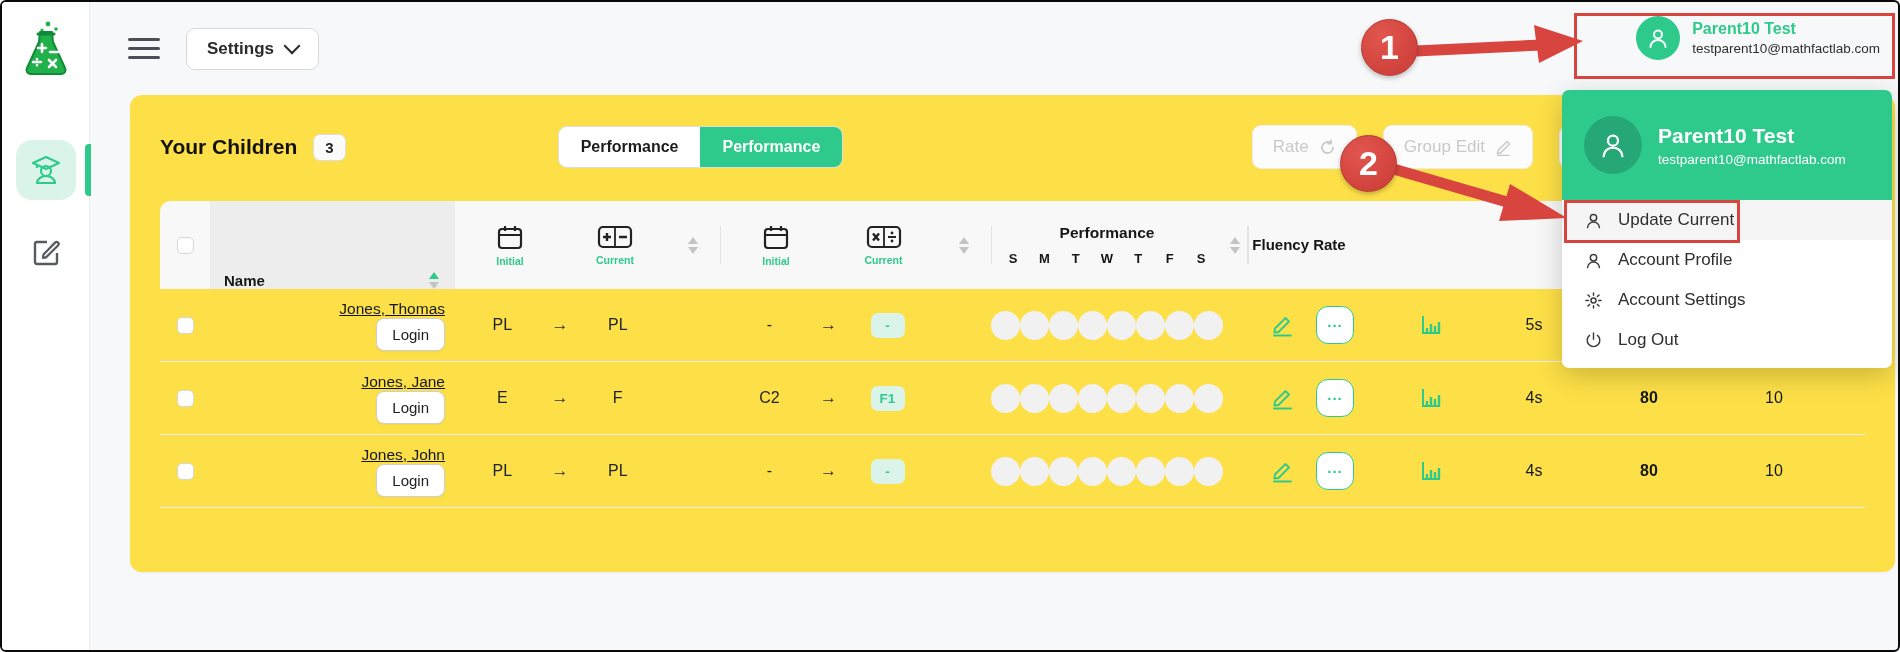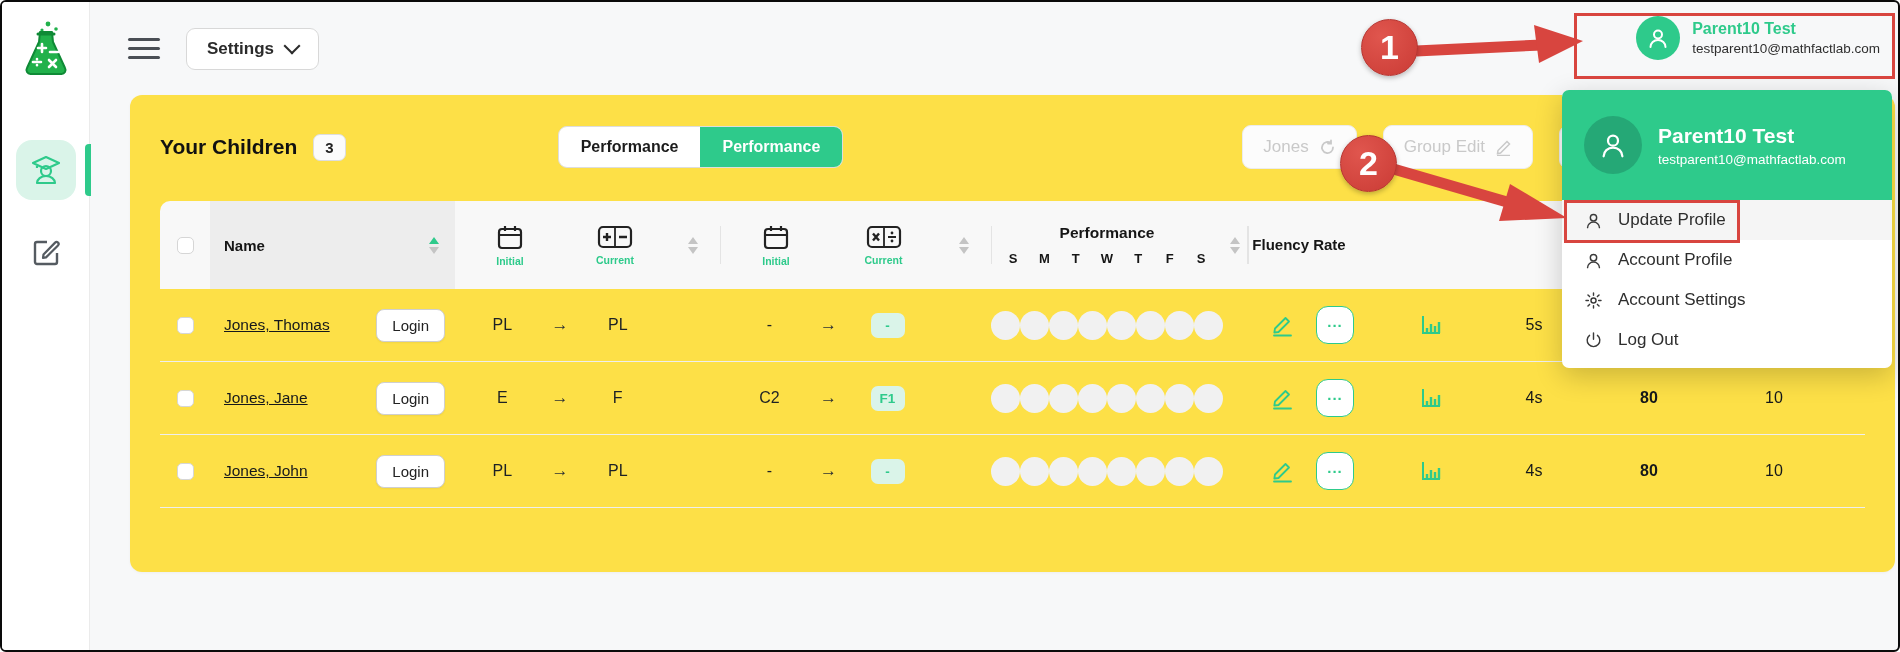--- a/index.html
+++ b/index.html
@@ -49,21 +49,21 @@
   .toggle .opt{padding:11px 22px; font-size:16px; font-weight:700; color:#1c1c1c; cursor:pointer;}
   .toggle .opt.active{background:var(--green); color:#fff;}
   .tool-btns{margin-left:auto; margin-right:248px; display:flex; gap:26px;}
   .gbtn{display:flex; align-items:center; gap:10px; background:#fcfcfc; border:1px solid #ececec;
         border-radius:9px; padding:11px 20px; font-size:17px; color:#c9c9c9; cursor:pointer; white-space:nowrap;}
 
   
   .table{margin:14px 30px 0 30px;}
   .thead{display:flex; height:88px; background:#f8f8f8; border-radius:10px 10px 0 0; align-items:center;}
   .c{display:flex; align-items:center; justify-content:center; flex-direction:column;}
-  .c-check{width:50px;} .c-name{width:245px;} .c-linit{width:110px;} .c-lcur{width:100px;}
+  .c-check{width:50px;} .c-name{width:245px;align-items:flex-end;} .c-linit{width:110px;} .c-lcur{width:100px;}
   .c-lsort{width:55px;} .c-minit{width:110px;} .c-mcur{width:105px;} .c-msort{width:55px;}
   .c-perf{width:230px;} .c-psort{width:25px;} .c-actions{width:130px;} .c-usage{width:105px;}
   .c-fluency{width:100px;} .c-x1{width:130px;font-weight:bold;} .c-x2{width:120px;}
   .c-lgroup{width:210px;} .c-mgroup{width:215px;}
   .thead .c{height:100%;}
   .thead .c-name{background:#ededed; flex-direction:row; justify-content:space-between; padding:0 16px 0 14px;}
   .hlabel{font-size:15px; font-weight:700; color:#161616;}
   .hlabel.two{text-align:center; line-height:1.25;}
   .iconlab{font-size:10.5px; font-weight:700; color:var(--green); margin-top:5px;}
   .sort{display:flex; flex-direction:column; gap:3px;}
@@ -71,21 +71,21 @@
   .tri-down{width:0;height:0;border-left:5px solid transparent;border-right:5px solid transparent;border-top:7px solid #c4c4c4;}
   .tri-up.green{border-bottom-color:var(--green);}
   .sep{width:1px; height:38px; background:#e4e4e4;}
   .perf-title{font-size:15.5px; font-weight:700; color:#161616; margin-bottom:9px;}
   .days{display:flex; justify-content:space-between; width:100%; padding:0 10px;}
   .days span{font-size:13px; font-weight:700; color:#161616; width:22px; text-align:center;}
   .checkbox{width:17px; height:17px; border:1.5px solid #d6d6d6; border-radius:5px; background:#fff; cursor:pointer;}
 
   .trow{display:flex; height:73px; align-items:center; border-bottom:1px solid #eeeeee;}
   .trow .c{flex-direction:row;}
-  .trow .c-name{justify-content:space-between; padding:0 10px 0 14px;}
+  .trow .c-name{justify-content:space-between; padding:0 10px 0 14px;flex-direction:column;}
   .name-link{font-size:15.5px; color:#15181b; text-decoration:underline; cursor:pointer;}
   .login-btn{background:#fff; border:1px solid #cfcfcf; border-radius:8px; padding:7px 15px;
              font-size:15px; color:#222; cursor:pointer; box-shadow:0 1px 2px rgba(0,0,0,.05);}
   .lv{flex:1; text-align:center; font-size:16px; color:#1d2125;}
   .arrow{color:#2b2f33; font-size:17px; padding:0 2px;}
   .pill{display:inline-block; min-width:34px; padding:5px 8px; border-radius:7px;
         background:var(--green-light); color:var(--green); font-size:13.5px; font-weight:700; text-align:center;}
   .dots{display:flex;}
   .dots span{width:29px; height:29px; border-radius:50%; background:#f1f1f1; flex:none;}
   .act{display:flex; gap:22px; align-items:center;}
@@ -178,21 +178,21 @@
   <div class="card">
     <div class="toolbar">
       <span class="title">Your Children</span>
       <span class="count-badge">3</span>
       <div class="toggle">
         <div class="opt">Performance</div>
         <div class="opt active">Performance</div>
       </div>
       <div class="tool-btns">
         <div class="gbtn">
-          <span>Jones</span>
+          <span>Rate</span>
           <svg class="ic" width="17" height="17" viewBox="0 0 17 17">
             <path d="M14 8.5 a5.5 5.5 0 1 1 -2 -4.2 M12 1.5 v3 h-3" fill="none" stroke="#c9c9c9" stroke-width="1.8" stroke-linecap="round"></path>
           </svg>
         </div>
         <div class="gbtn">
           <span>Group Edit</span>
           <svg class="ic" width="17" height="17" viewBox="0 0 17 17">
             <path d="M3 11.5 L12 2.5 l2.5 2.5 L5.5 14 l-3 0.5 z M2 16.5 h13" fill="none" stroke="#c9c9c9" stroke-width="1.5"></path>
           </svg>
         </div>
@@ -480,21 +480,21 @@
       <div>
         <div class="dd-name">Parent10 Test</div>
         <div class="dd-email">testparent10@mathfactlab.com</div>
       </div>
     </div>
     <div class="dd-item hl">
       <svg class="ic" width="19" height="19" viewBox="0 0 24 24">
         <circle cx="12" cy="8.5" r="4" fill="none" stroke="#3a3a3a" stroke-width="1.8"></circle>
         <path d="M4.5 21 a7.5 7 0 0 1 15 0" fill="none" stroke="#3a3a3a" stroke-width="1.8" stroke-linecap="round"></path>
       </svg>
-      <span>Update Profile</span>
+      <span>Update Current</span>
     </div>
     <div class="dd-item">
       <svg class="ic" width="19" height="19" viewBox="0 0 24 24">
         <circle cx="12" cy="8.5" r="4" fill="none" stroke="#3a3a3a" stroke-width="1.8"></circle>
         <path d="M4.5 21 a7.5 7 0 0 1 15 0" fill="none" stroke="#3a3a3a" stroke-width="1.8" stroke-linecap="round"></path>
       </svg>
       <span>Account Profile</span>
     </div>
     <div class="dd-item">
       <svg class="ic" width="19" height="19" viewBox="0 0 24 24">

